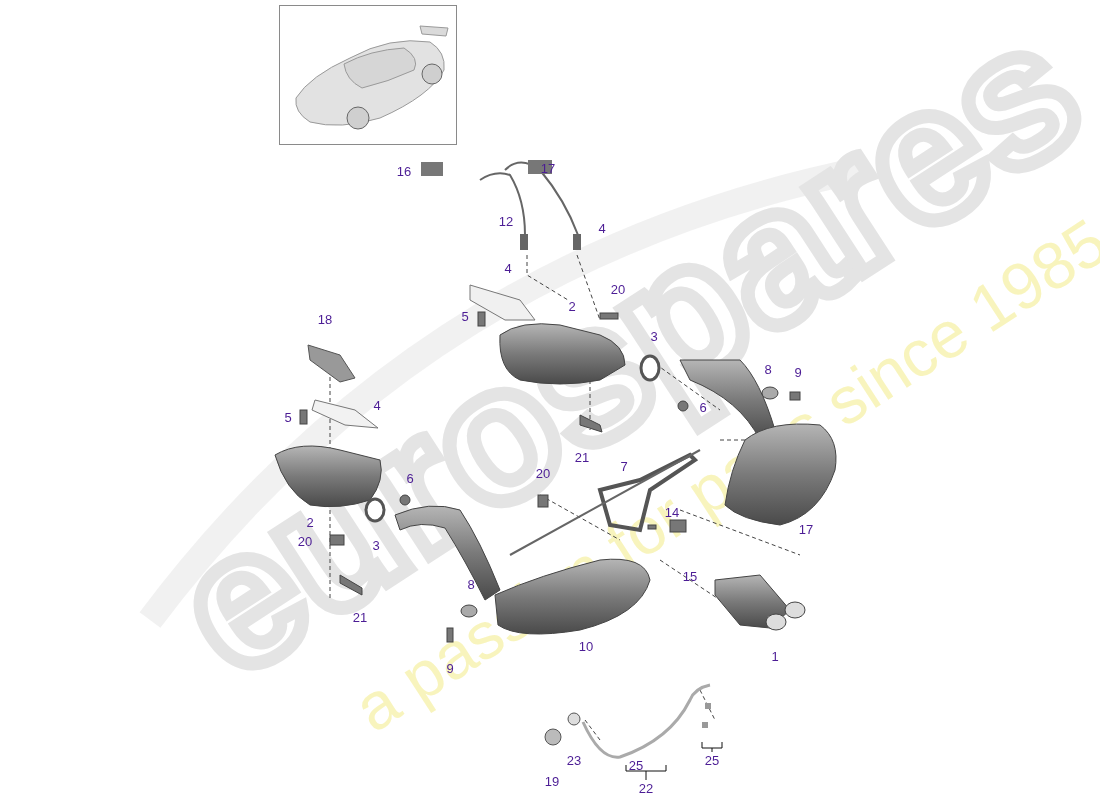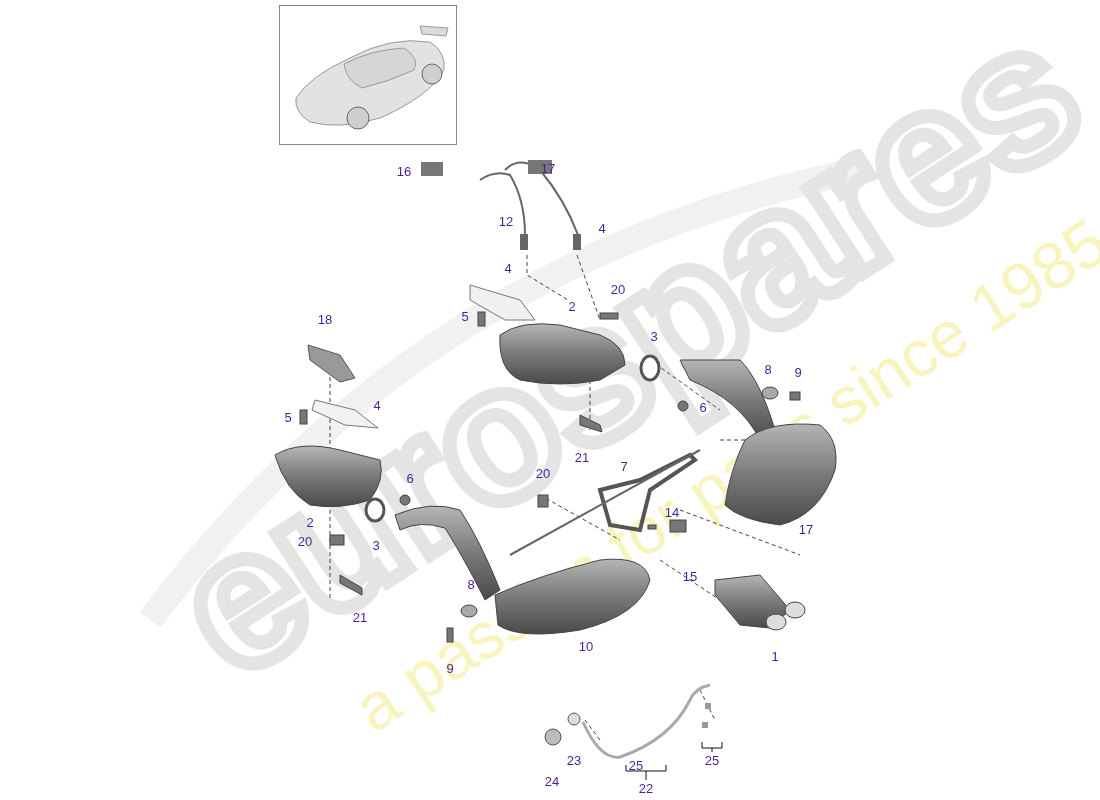--- a/index.html
+++ b/index.html
@@ -158,15 +158,15 @@
   <span class="callout" style="left:305px;top:541px">20</span>
   <span class="callout" style="left:690px;top:576px">15</span>
   <span class="callout" style="left:471px;top:584px">8</span>
   <span class="callout" style="left:360px;top:617px">21</span>
   <span class="callout" style="left:586px;top:646px">10</span>
   <span class="callout" style="left:775px;top:656px">1</span>
   <span class="callout" style="left:450px;top:668px">9</span>
   <span class="callout" style="left:636px;top:765px">25</span>
   <span class="callout" style="left:712px;top:760px">25</span>
   <span class="callout" style="left:574px;top:760px">23</span>
-  <span class="callout" style="left:552px;top:781px">24</span>
+  <span class="callout" style="left:552px;top:781px">19</span>
   <span class="callout" style="left:646px;top:788px">22</span>
 </div>
 
 </body></html>

